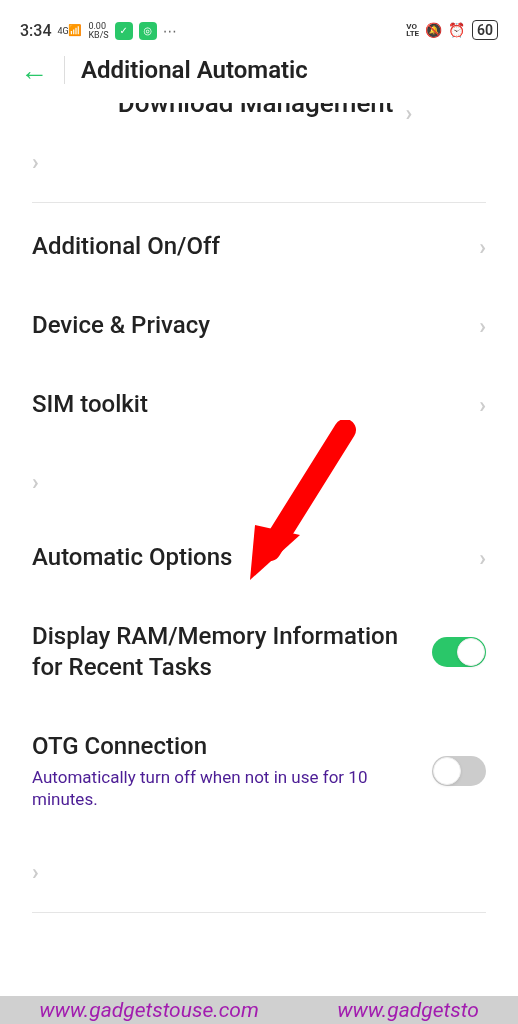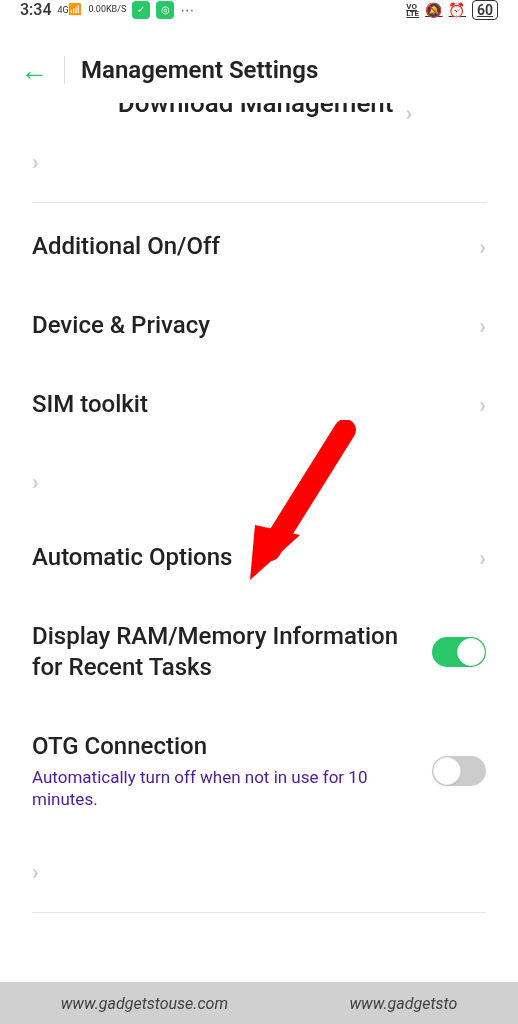--- a/index.html
+++ b/index.html
@@ -12,35 +12,34 @@
       width: 518px;
       height: 1024px;
       background: #fff;
       position: relative;
       overflow: hidden;
     }
     .status-bar {
       height: 40px;
       display: flex;
       justify-content: space-between;
-      align-items: flex-start;
+      align-items: flex-end;
       padding: 0 20px;
       font-size: 14px;
       color: #333;
     }
     .status-left {
       display: flex;
       align-items: center;
       gap: 6px;
     }
     .status-right {
       display: flex;
       align-items: center;
       gap: 6px;
-      text-decoration: underline;
     }
     .time {
       font-size: 16px;
       font-weight: 500;
     }
     .small-text {
       font-size: 9px;
       line-height: 1;
     }
     .icon-box {
@@ -183,65 +182,65 @@
       left: 245px;
       width: 120px;
       height: 160px;
       pointer-events: none;
     }
     .watermark {
       position: absolute;
       bottom: 0;
       left: 0;
       right: 0;
-      height: 42px;
+      height: 28px;
       background: #d0d0d0;
       display: flex;
       align-items: center;
       justify-content: space-around;
-      font-size: 16px;
-      color: #404040;
+      font-size: 21px;
+      color: #a21caf;
       font-style: italic;
       overflow: hidden;
     }
     .volte {
       font-size: 8px;
       line-height: 0.9;
       font-weight: bold;
     }
   </style>
 </head>
 <body>
 
 <div class="status-bar">
   <div class="status-left">
     <span class="time">3:34</span>
     <span style="font-size:11px;">
       <span class="small-text">4G</span>📶
     </span>
-    <span style="display:flex;flex-direction:row;line-height:1;">
+    <span style="display:flex;flex-direction:column;line-height:1;">
       <span class="small-text">0.00</span>
       <span class="small-text">KB/S</span>
     </span>
     <span class="icon-box">✓</span>
     <span class="icon-box">◎</span>
     <span class="dots">⋯</span>
   </div>
   <div class="status-right">
     <span class="volte">VO<br>LTE</span>
     <span>🔕</span>
     <span>⏰</span>
     <span class="battery-box">60</span>
   </div>
 </div>
 
 <div class="header">
   <span class="back-arrow">←</span>
   <span class="divider-vert"></span>
-  <span class="header-title">Management Settings</span>
+  <span class="header-title">Additional Automatic</span>
 </div>
 
 <div class="content">
   <div class="partial-row">
     <div class="partial-item">Download Management</div>
     <span class="chevron-partial">›</span>
   </div>
 
   <div class="list-item">
     <span class="chevron">›</span>

